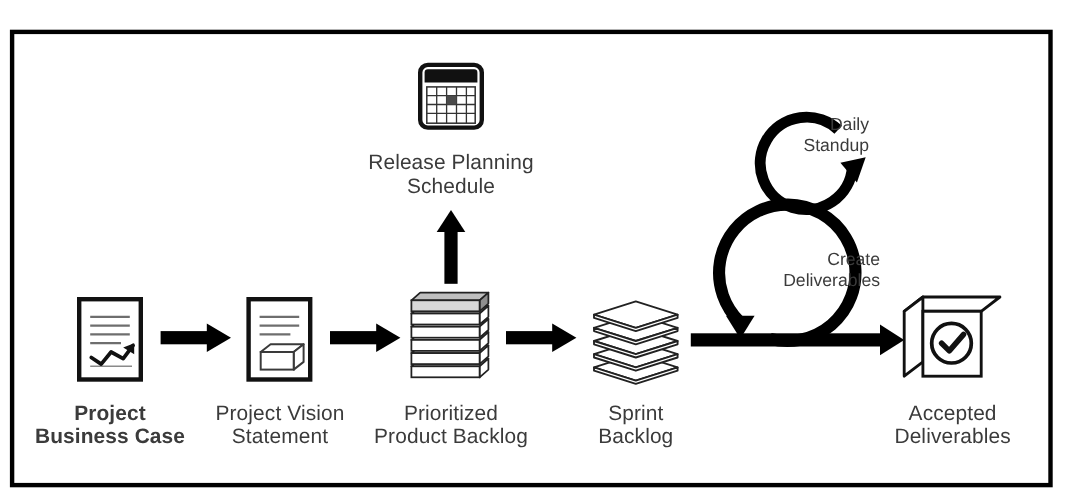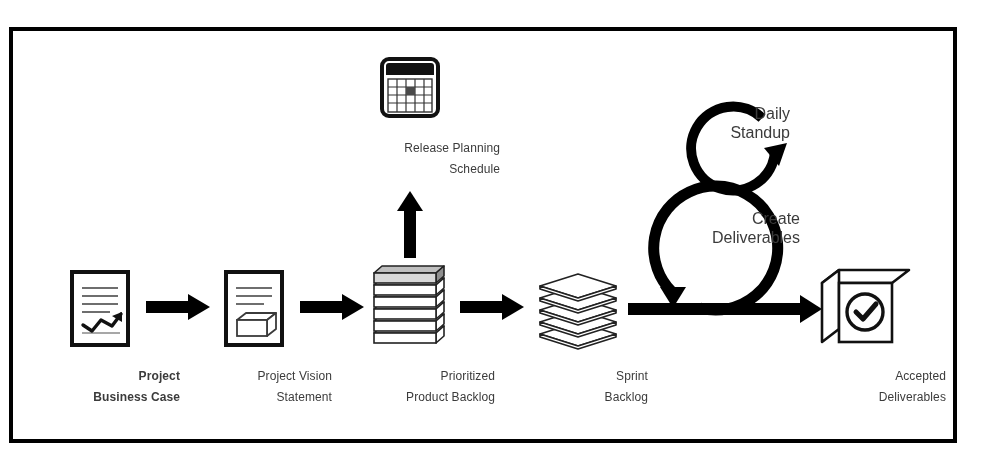--- a/index.html
+++ b/index.html
@@ -30,23 +30,23 @@
   }
   .svg-layer {
     position: absolute;
     left: 0;
     top: 0;
     width: 987px;
     height: 458px;
   }
   .node-label {
     position: absolute;
-    text-align: right;
+    text-align: center;
     color: #3b3b3b;
-    font-size: 12px;
+    font-size: 19px;
     line-height: 21px;
     font-family: "Liberation Sans", sans-serif;
     white-space: pre-line;
     letter-spacing: 0.1px;
   }
   .cycle-label {
     position: absolute;
     text-align: right;
     color: #3b3b3b;
     font-size: 16px;
@@ -210,16 +210,16 @@
 
   <div class="node-label" style="left: 786px; top: 366px; width: 160px;">Accepted
 Deliverables</div>
 
   <div class="node-label" style="left: 320px; top: 138px; width: 180px;">Release Planning
 Schedule</div>
 
   <div class="cycle-label" style="left: 690px; top: 104px; width: 100px;">Daily
 Standup</div>
 
-  <div class="cycle-label" style="left: 680px; top: 209px; width: 120px;">Create
+  <div class="cycle-label" style="left: 680px; top: 227px; width: 120px;">Create
 Deliverables</div>
 
 </div>
 
 </body></html>

